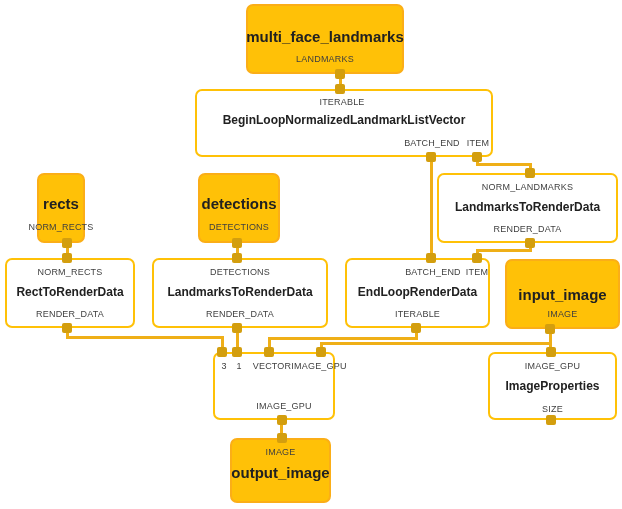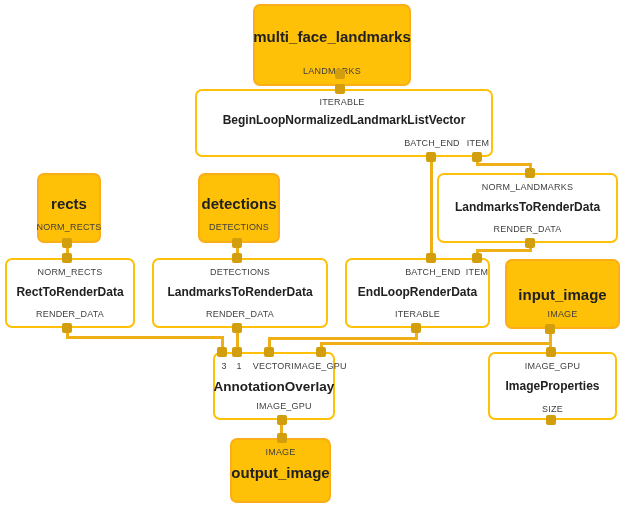--- a/index.html
+++ b/index.html
@@ -51,33 +51,33 @@
   <div class="edge" style="left:221px;top:336px;width:3px;height:17px"></div>
   <div class="edge" style="left:236px;top:327px;width:3px;height:26px"></div>
   <div class="edge" style="left:415px;top:327px;width:3px;height:13px"></div>
   <div class="edge" style="left:268px;top:337px;width:150px;height:3px"></div>
   <div class="edge" style="left:268px;top:337px;width:3px;height:16px"></div>
   <div class="edge" style="left:549px;top:328px;width:3px;height:25px"></div>
   <div class="edge" style="left:320px;top:342px;width:231px;height:3px"></div>
   <div class="edge" style="left:320px;top:342px;width:3px;height:11px"></div>
   <div class="edge" style="left:280px;top:420px;width:3px;height:19px"></div>
 
-  <div class="node stream" style="left:253px;top:4px;width:158px;height:82px">
+  <div class="node stream" style="left:246px;top:4px;width:158px;height:70px">
     <div class="title big" style="top:22px">multi_face_landmarks</div>
     <div class="plabel c" style="bottom:8px">LANDMARKS</div>
   </div>
 
   <div class="node calc" style="left:195px;top:89px;width:298px;height:68px">
     <div class="plabel at" style="left:145px;top:6px">ITERABLE</div>
     <div class="title" style="top:22px">BeginLoopNormalizedLandmarkListVector</div>
     <div class="plabel at" style="left:235px;bottom:7px">BATCH_END</div>
     <div class="plabel at" style="left:281px;bottom:7px">ITEM</div>
   </div>
 
-  <div class="node stream" style="left:37px;top:173px;width:64px;height:70px">
+  <div class="node stream" style="left:37px;top:173px;width:48px;height:70px">
     <div class="title big" style="top:20px">rects</div>
     <div class="plabel c" style="bottom:9px">NORM_RECTS</div>
   </div>
 
   <div class="node stream" style="left:198px;top:173px;width:82px;height:70px">
     <div class="title big" style="top:20px">detections</div>
     <div class="plabel c" style="bottom:9px">DETECTIONS</div>
   </div>
 
   <div class="node calc" style="left:437px;top:173px;width:181px;height:70px">
@@ -108,21 +108,20 @@
   <div class="node stream" style="left:505px;top:259px;width:115px;height:70px">
     <div class="title big" style="top:25px">input_image</div>
     <div class="plabel c" style="bottom:8px">IMAGE</div>
   </div>
 
   <div class="node calc" style="left:213px;top:352px;width:122px;height:68px">
     <div class="plabel at" style="left:9px;top:7px">3</div>
     <div class="plabel at" style="left:24px;top:7px">1</div>
     <div class="plabel at" style="left:57px;top:7px">VECTOR</div>
     <div class="plabel at" style="left:104px;top:7px">IMAGE_GPU</div>
-    <div class="title small" style="top:25px">AnnotationOverlay</div>
     <div class="plabel at" style="left:69px;bottom:7px">IMAGE_GPU</div>
   </div>
 
   <div class="node calc" style="left:488px;top:352px;width:129px;height:68px">
     <div class="plabel c" style="top:7px">IMAGE_GPU</div>
     <div class="title" style="top:25px">ImageProperties</div>
     <div class="plabel c" style="bottom:4px">SIZE</div>
   </div>
 
   <div class="node stream" style="left:230px;top:438px;width:101px;height:65px">

